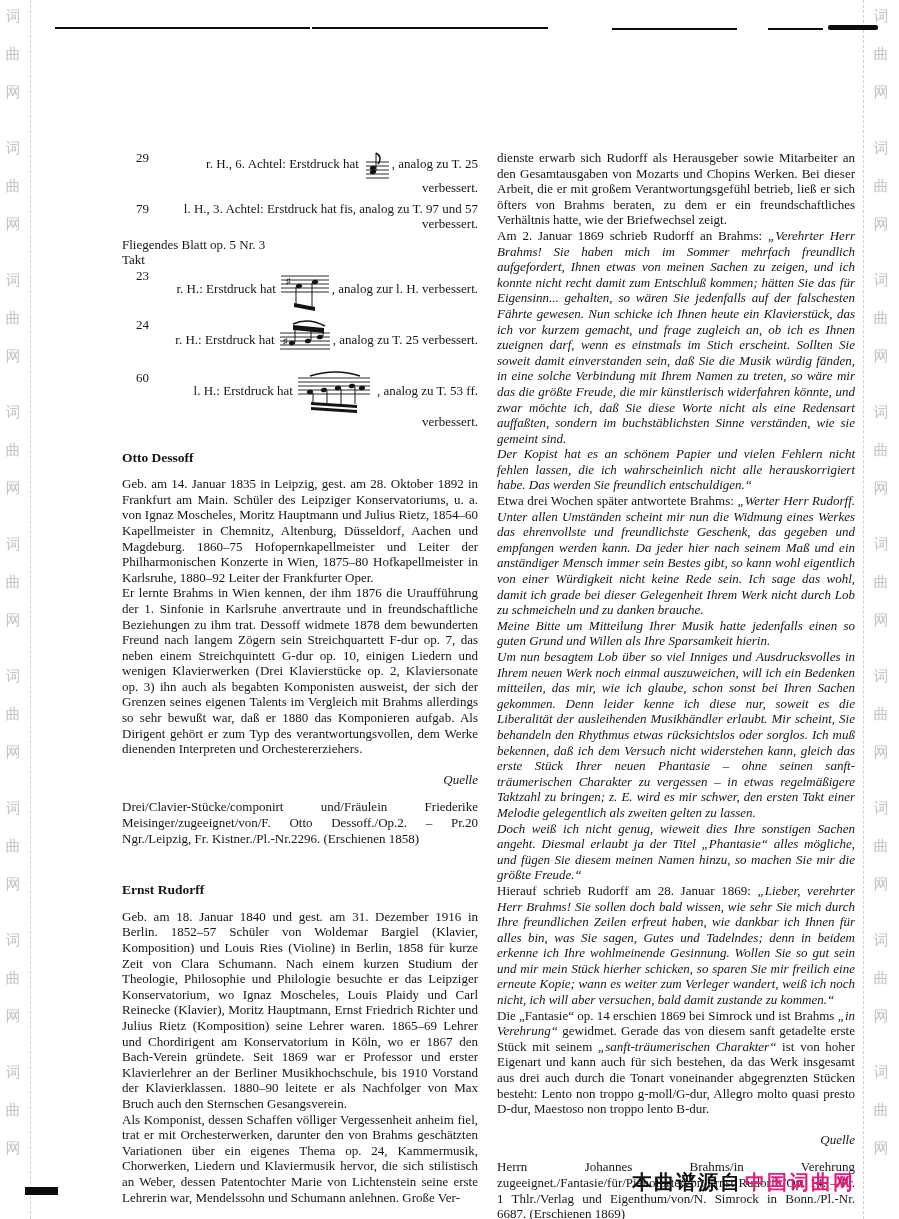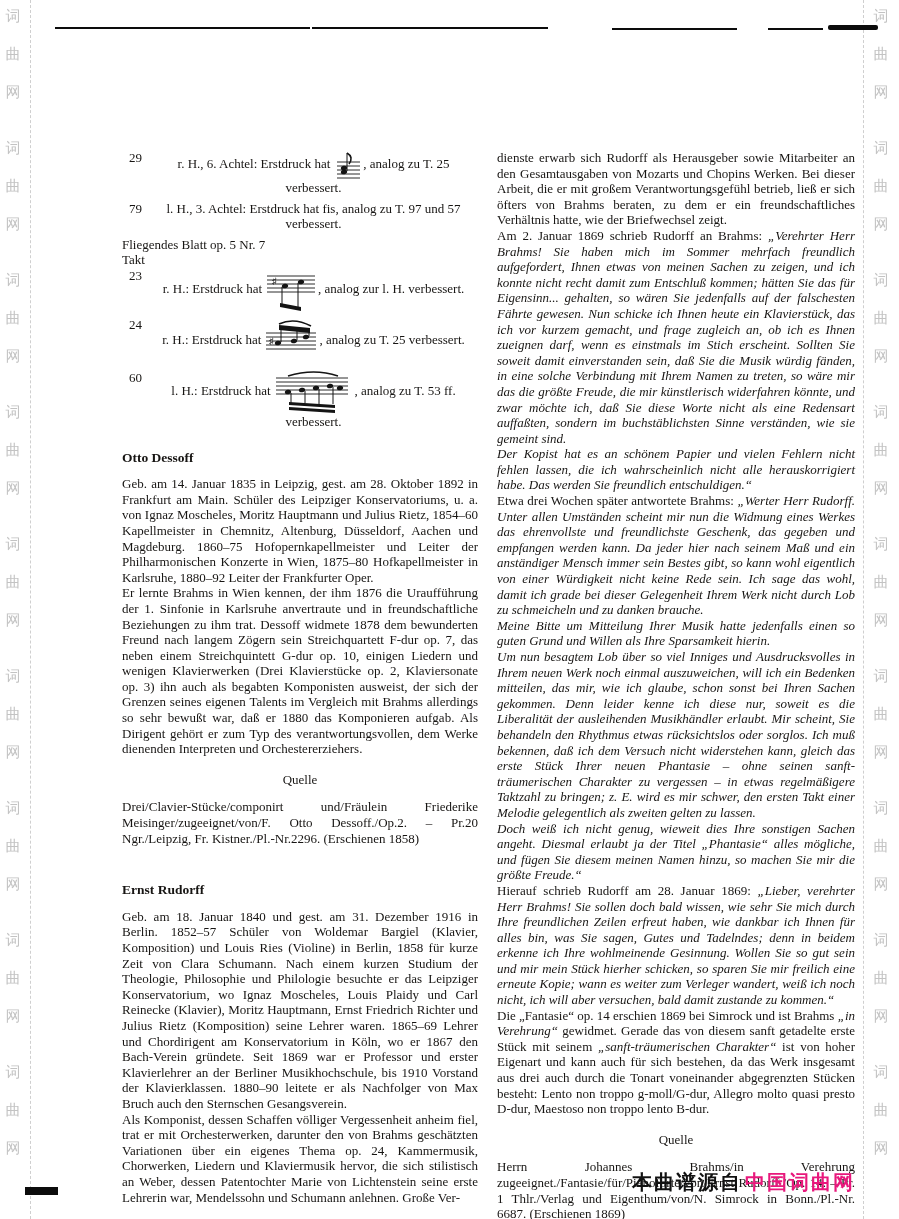--- a/index.html
+++ b/index.html
@@ -12,24 +12,24 @@
   .wm-left{left:3px;} .wm-right{left:871px;}
   .wm .ch{position:absolute;left:0;width:20px;text-align:center;}
   
   .artifact{position:absolute;background:#0c0c0c;}
   
   .col{position:absolute;top:150px;font-size:13px;line-height:15.6px;text-align:justify;}
   .col-left{left:122px;width:356px;}
   .col-right{left:497px;width:358px;}
   .heading{font-weight:bold;margin:20px 0 11px;text-align:left;font-size:13.5px;}
   .heading.gap-top{margin-top:36px;}
-  .subhead{margin:15px 0 12px;text-align:center;}
+  .subhead{margin:15px 0 12px;text-align:right;font-style:italic;}
   .para{margin:0;}
   .line{text-align:left;}
-  .errata{display:flex;margin-bottom:5px;text-align:center;align-items:flex-start;}
+  .errata{display:flex;margin-bottom:5px;text-align:right;align-items:flex-start;}
   .errata .num{flex:0 0 27px;}
   .errata .etxt{flex:1;}
   svg.music{vertical-align:middle;margin:0 3px;}
   .it{font-style:italic;}
   
   .footer{position:absolute;top:1169px;right:44px;display:flex;gap:3px;
           font-family:"Liberation Sans",sans-serif;font-weight:bold;font-size:20px;
           letter-spacing:2px;white-space:nowrap;}
 </style>
 </head>
@@ -118,21 +118,21 @@
             <ellipse cx="11" cy="22" rx="3.2" ry="2.2" transform="rotate(-15 11 22)" fill="#141414"></ellipse>
             <ellipse cx="11" cy="18" rx="3.2" ry="2.2" transform="rotate(-15 11 18)" fill="#141414"></ellipse>
             <line x1="14" x2="14" y1="3" y2="21" stroke="#141414" stroke-width="1"></line>
             <path d="M14 3 q7 4 2 11" fill="none" stroke="#141414" stroke-width="1.6"></path>
           </svg>, analog zu T. 25 verbessert.</span>
       </div>
       <div class="errata">
         <span class="num">79</span>
         <span class="etxt">l. H., 3. Achtel: Erstdruck hat fis, analog zu T. 97 und 57 verbessert.</span>
       </div>
-      <div class="line">Fliegendes Blatt op. 5 Nr. 7</div>
+      <div class="line">Fliegendes Blatt op. 5 Nr. 3</div>
       <div class="line">Takt</div>
       <div class="errata">
         <span class="num">23</span>
         <span class="etxt">r. H.: Erstdruck hat<svg width="50" height="44" viewBox="0 0 50 44" class="music">
             <line x1="2" x2="50" y1="8" y2="8" stroke="#141414" stroke-width="0.9"></line>
             <line x1="2" x2="50" y1="12" y2="12" stroke="#141414" stroke-width="0.9"></line>
             <line x1="2" x2="50" y1="16" y2="16" stroke="#141414" stroke-width="0.9"></line>
             <line x1="2" x2="50" y1="20" y2="20" stroke="#141414" stroke-width="0.9"></line>
             <line x1="2" x2="50" y1="24" y2="24" stroke="#141414" stroke-width="0.9"></line>
             <ellipse cx="20" cy="18" rx="3.2" ry="2.2" transform="rotate(-15 20 18)" fill="#141414"></ellipse>

